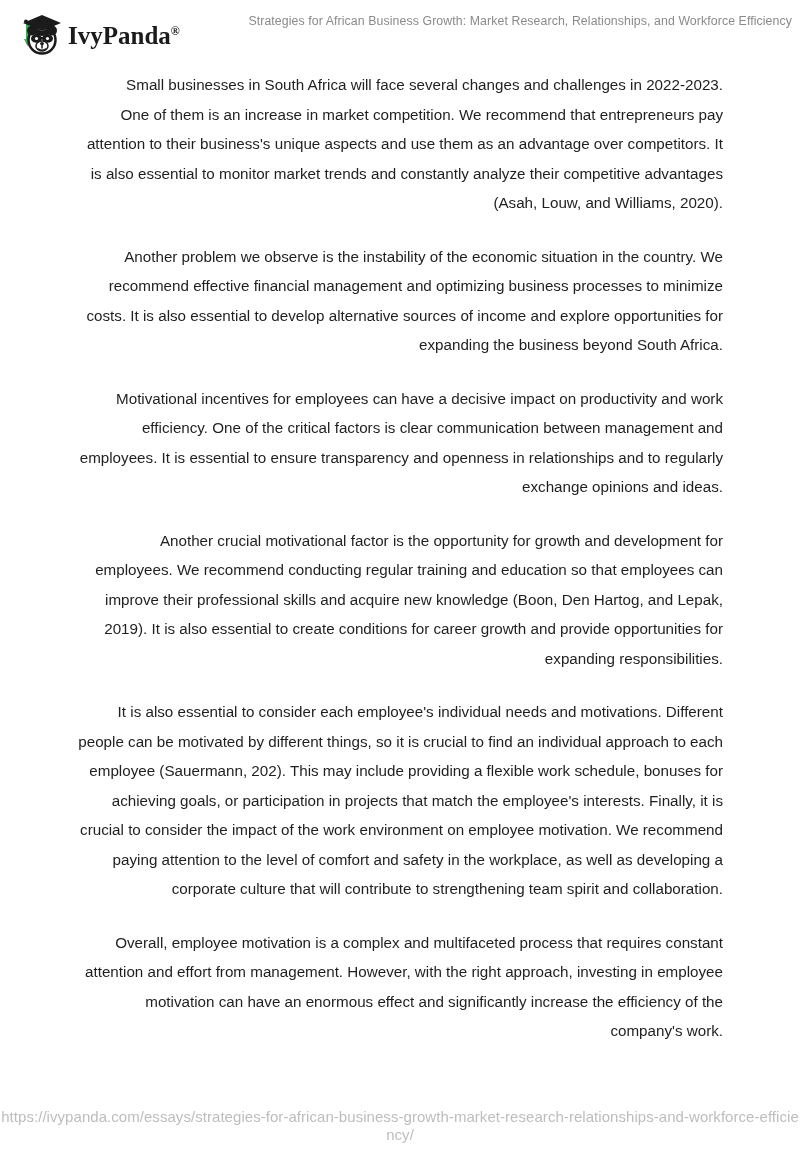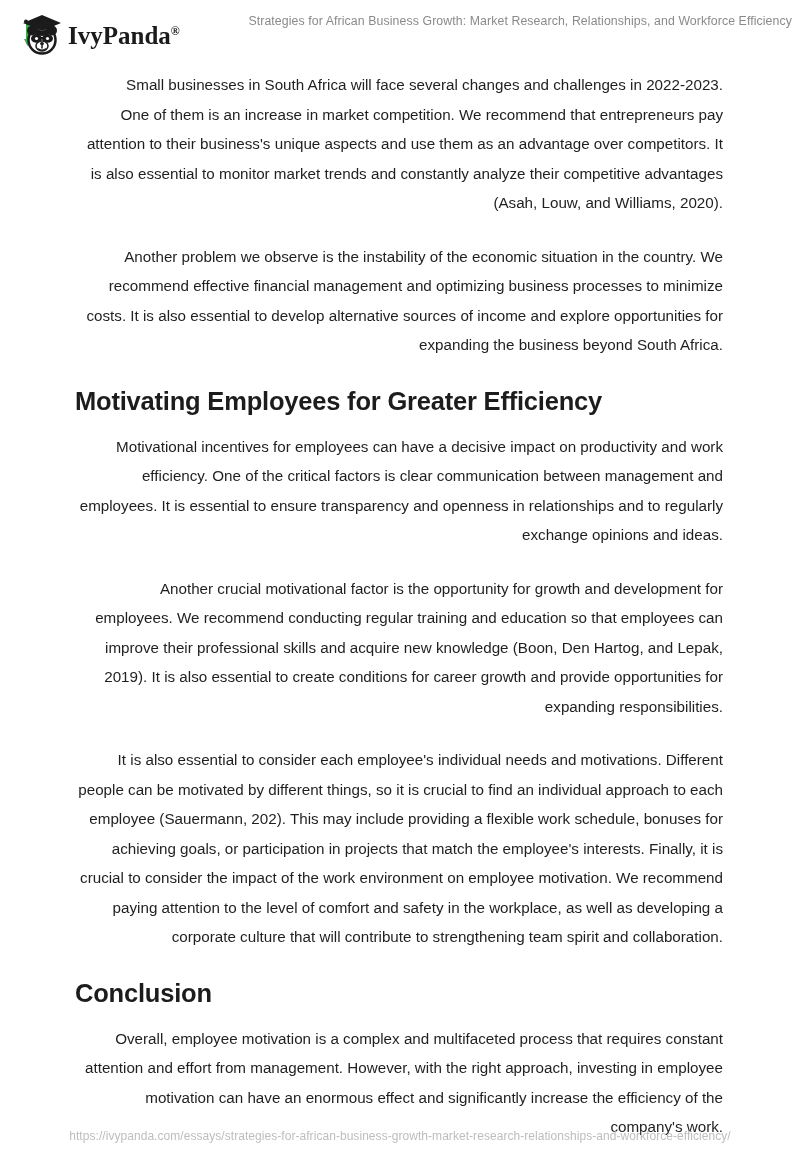--- a/index.html
+++ b/index.html
@@ -103,21 +103,21 @@
 
   
   .page-footer {
     position: absolute;
     left: 0;
     bottom: 16px;
     width: 800px;
     text-align: center;
   }
   .footer-url {
-    font-size: 12px;
+    font-size: 15px;
     color: #bdbdbd;
     letter-spacing: 0.05px;
     word-break: break-all;
   }
 </style>
 </head>
 <body>
 
 <div class="page-header">
 
@@ -153,29 +153,27 @@
 
   <div class="header-title">Strategies for African Business Growth: Market Research, Relationships, and Workforce Efficiency</div>
 </div>
 
 <div class="content">
 
   <p class="para">Small businesses in South Africa will face several changes and challenges in 2022-2023. One of them is an increase in market competition. We recommend that entrepreneurs pay attention to their business's unique aspects and use them as an advantage over competitors. It is also essential to monitor market trends and constantly analyze their competitive advantages (Asah, Louw, and Williams, 2020).</p>
 
   <p class="para gap-before-heading">Another problem we observe is the instability of the economic situation in the country. We recommend effective financial management and optimizing business processes to minimize costs. It is also essential to develop alternative sources of income and explore opportunities for expanding the business beyond South Africa.</p>
 
-  <h2 class="section-heading">Motivating Employees for Greater Efficiency</h2>
 
   <p class="para">Motivational incentives for employees can have a decisive impact on productivity and work efficiency. One of the critical factors is clear communication between management and employees. It is essential to ensure transparency and openness in relationships and to regularly exchange opinions and ideas.</p>
 
   <p class="para">Another crucial motivational factor is the opportunity for growth and development for employees. We recommend conducting regular training and education so that employees can improve their professional skills and acquire new knowledge (Boon, Den Hartog, and Lepak, 2019). It is also essential to create conditions for career growth and provide opportunities for expanding responsibilities.</p>
 
   <p class="para gap-before-heading">It is also essential to consider each employee's individual needs and motivations. Different people can be motivated by different things, so it is crucial to find an individual approach to each employee (Sauermann, 202). This may include providing a flexible work schedule, bonuses for achieving goals, or participation in projects that match the employee's interests. Finally, it is crucial to consider the impact of the work environment on employee motivation. We recommend paying attention to the level of comfort and safety in the workplace, as well as developing a corporate culture that will contribute to strengthening team spirit and collaboration.</p>
 
-  <h2 class="section-heading tight-top">Conclusion</h2>
 
   <p class="para">Overall, employee motivation is a complex and multifaceted process that requires constant attention and effort from management. However, with the right approach, investing in employee motivation can have an enormous effect and significantly increase the efficiency of the company's work.</p>
 
 </div>
 
 <div class="page-footer">
   <span class="footer-url">https://ivypanda.com/essays/strategies-for-african-business-growth-market-research-relationships-and-workforce-efficiency/</span>
 </div>
 
 </body></html>

